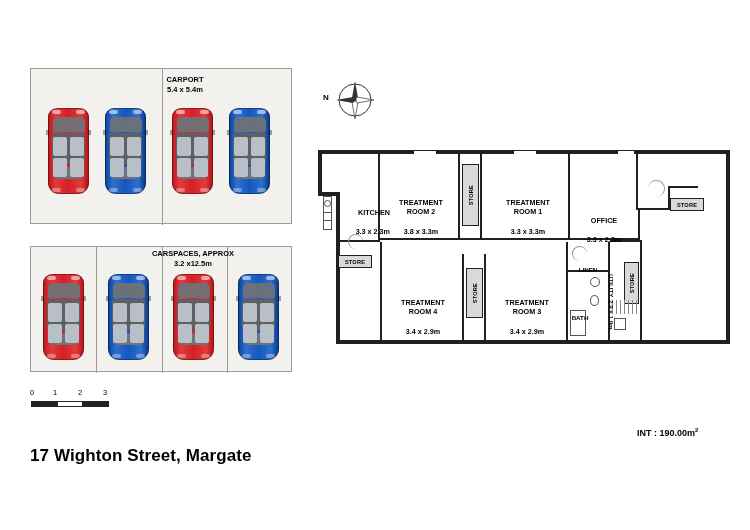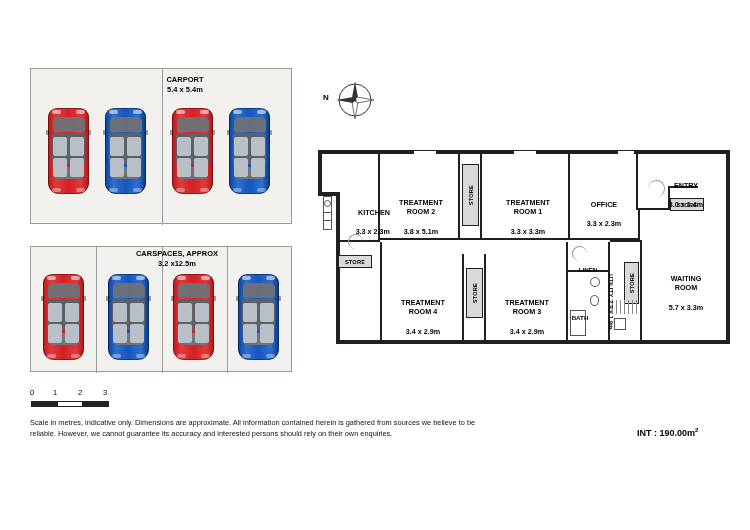--- a/index.html
+++ b/index.html
@@ -200,21 +200,21 @@
     <div class="lamp fr"></div>
     <div class="lamp rl"></div>
     <div class="lamp rr"></div>
   </div>
 
   <div class="park-panel" style="left:30px;top:246px;width:262px;height:126px;">
     <div class="bay-div" style="left:65px;top:0;height:126px;"></div>
     <div class="bay-div" style="left:131px;top:0;height:126px;"></div>
     <div class="bay-div" style="left:196px;top:0;height:126px;"></div>
   </div>
-  <div class="park-title" style="left:79px;top:249px;width:196px;">
+  <div class="park-title" style="left:95px;top:249px;width:196px;">
     <span>CARSPACES,  APPROX</span><br>
     <span>3.2 x12.5m</span>
   </div>
 
   <div class="car red" style="left:43px;top:274px;width:41px;height:86px;">
     <div class="body"></div>
     <div class="windshield"></div>
     <div class="roof"></div>
     <div class="rearglass"></div>
     <div class="seat l"></div>
@@ -284,21 +284,21 @@
       <span class="scale-num" style="left:48px;">2</span>
       <span class="scale-num" style="left:73px;">3</span>
     </div>
     <div class="scale-bar" style="left:1px;top:13px;width:78px;">
       <div class="scale-seg dark"></div>
       <div class="scale-seg"></div>
       <div class="scale-seg dark"></div>
     </div>
   </div>
 
-  <div class="disclaimer" style="left:30px;top:418px;">Scale in metres, indicative only. Dimensions are approximate. All information contained herein is gathered from sources we believe to be reliable. However, we cannot guarantee its accuracy and interested persons should rely on their own enquiries.</div>
+  <div class="addr" style="left:30px;top:446px;">17 Wighton Street, Margate</div>
   <div class="intarea" style="left:637px;top:427px;">
     <span>INT  :  190.00m</span><sup style="font-size:6px;">2</sup>
   </div>
 
   <div class="compass" style="left:333px;top:78px;">
     <svg width="44" height="44" viewBox="0 0 44 44">
       <circle cx="22" cy="22" r="16" fill="none" stroke="#333" stroke-width="1"></circle>
       <polygon points="22,3 25,20 22,22 19,20" fill="#333"></polygon>
       <polygon points="22,41 25,24 22,22 19,24" fill="#fff" stroke="#333" stroke-width=".7"></polygon>
       <polygon points="3,22 20,19 22,22 20,25" fill="#333"></polygon>
@@ -381,39 +381,30 @@
     <div class="door-arc" style="left:330px;top:30px;width:16px;height:16px;border-color:#999;border-style:solid;border-left:none;border-bottom:none;"></div>
     <div class="door-arc" style="left:254px;top:96px;width:14px;height:14px;border-color:#999;border-style:solid;border-right:none;border-bottom:none;"></div>
 
     <div class="lbl" style="left:24px;top:48px;width:48px;text-align:right;">
       <span>KITCHEN</span><br>
       <span>3.3 x 2.3m</span>
     </div>
     <div class="lbl" style="left:66px;top:38px;width:74px;">
       <span style="white-space:pre-line;">TREATMENT
 ROOM 2</span><br>
-      <span>3.8 x 5.1m</span>
+      <span>3.8 x 3.3m</span>
     </div>
     <div class="lbl" style="left:172px;top:38px;width:76px;">
       <span style="white-space:pre-line;">TREATMENT
 ROOM 1</span><br>
       <span>3.3 x 3.3m</span>
     </div>
-    <div class="lbl" style="left:256px;top:40px;width:60px;">
+    <div class="lbl" style="left:256px;top:56px;width:60px;">
       <span>OFFICE</span><br>
       <span>3.3 x 2.3m</span>
-    </div>
-    <div class="lbl" style="left:330px;top:21px;width:76px;">
-      <span>ENTRY</span><br>
-      <span>3.0 x 1.4m</span>
-    </div>
-    <div class="lbl" style="left:330px;top:114px;width:76px;">
-      <span style="white-space:pre-line;">WAITING
-ROOM</span><br>
-      <span>5.7 x 3.3m</span>
     </div>
 
     <div class="lbl" style="left:68px;top:138px;width:74px;">
       <span style="white-space:pre-line;">TREATMENT
 ROOM 4</span><br>
       <span>3.4 x 2.9m</span>
     </div>
     <div class="lbl" style="left:172px;top:138px;width:74px;">
       <span style="white-space:pre-line;">TREATMENT
 ROOM 3</span><br>

